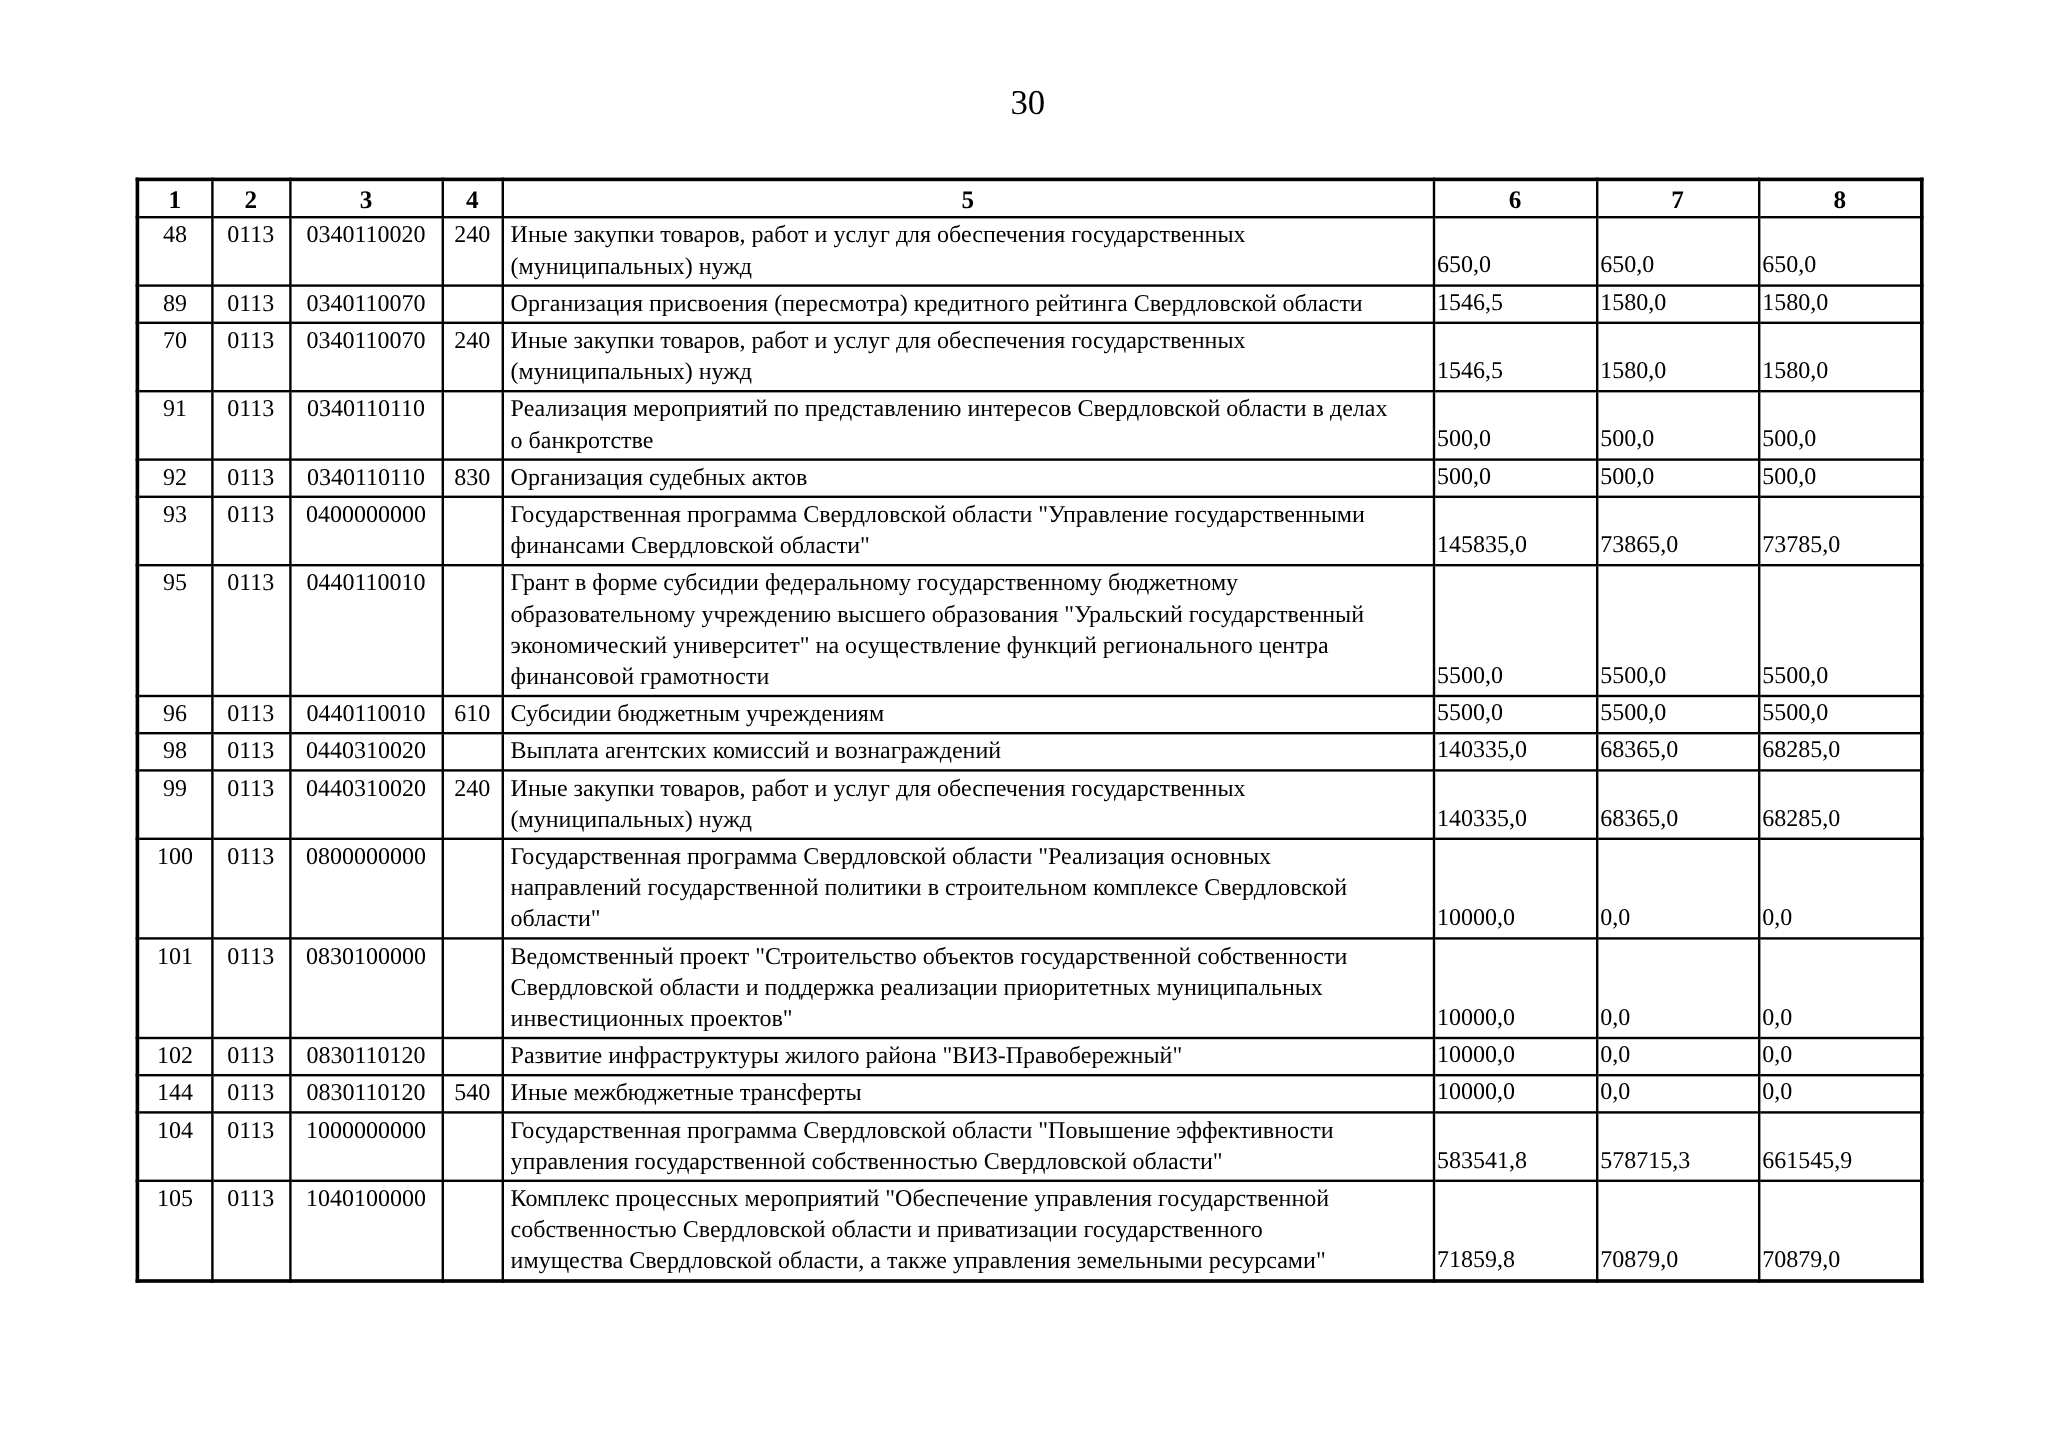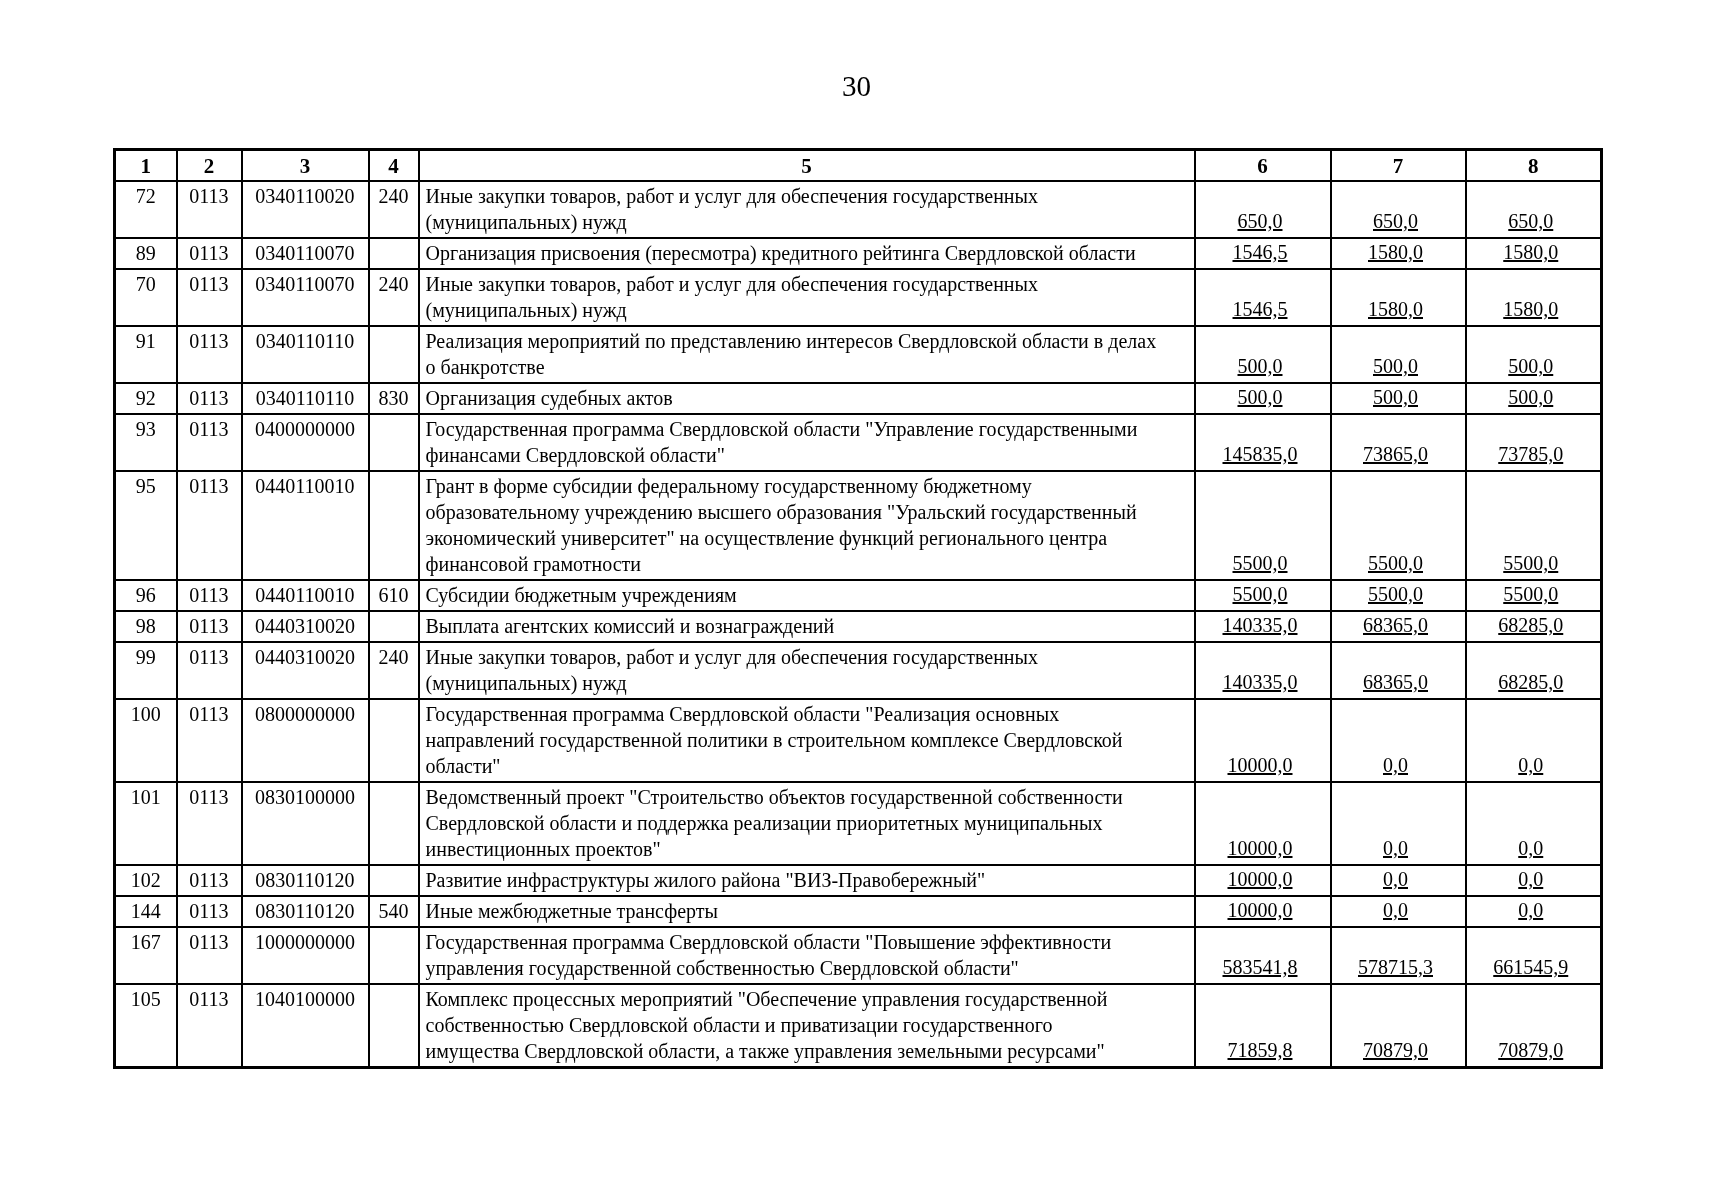--- a/index.html
+++ b/index.html
@@ -3,21 +3,21 @@
 <meta charset="utf-8">
 <style>
   html,body{margin:0;padding:0;background:#fff;}
   body{width:1713px;height:1200px;position:relative;font-family:"Liberation Serif",serif;color:#000;}
   .page-number{position:absolute;top:70px;left:0;width:1713px;text-align:center;font-size:29px;}
   table.budget{position:absolute;left:113px;top:148px;width:1487px;border-collapse:collapse;table-layout:fixed;border:3px solid #000;font-size:20px;line-height:26px;}
   table.budget th,table.budget td{border:2px solid #000;overflow:hidden;}
   table.budget th{font-weight:bold;text-align:center;height:29px;padding:0;font-size:21px;}
   td.c1,td.c2,td.c3,td.c4{text-align:center;vertical-align:top;padding:1px 2px 0 2px;}
   td.c5{text-align:left;vertical-align:top;white-space:pre-line;padding:1px 17px 2px 6px;}
-  td.c6,td.c7,td.c8{text-align:center;vertical-align:bottom;padding:0 7px 3px 2px;text-decoration:underline;}
+  td.c6,td.c7,td.c8{text-align:left;vertical-align:bottom;padding:0 7px 3px 2px;}
 </style>
 </head>
 <body>
 
 <div class="page-number">30</div>
 
 <table class="budget">
   <colgroup>
     <col style="width:62px">
       <col style="width:65px">
@@ -35,21 +35,21 @@
       <th>3</th>
       <th>4</th>
       <th>5</th>
       <th>6</th>
       <th>7</th>
       <th>8</th>
     </tr>
   </thead>
   <tbody>
     <tr>
-        <td class="c1">72</td>
+        <td class="c1">48</td>
         <td class="c2">0113</td>
         <td class="c3">0340110020</td>
         <td class="c4">240</td>
         <td class="c5">Иные закупки товаров, работ и услуг для обеспечения государственных
 (муниципальных) нужд</td>
         <td class="c6">650,0</td>
         <td class="c7">650,0</td>
         <td class="c8">650,0</td>
       </tr>
     <tr>
@@ -187,21 +187,21 @@
         <td class="c1">144</td>
         <td class="c2">0113</td>
         <td class="c3">0830110120</td>
         <td class="c4">540</td>
         <td class="c5">Иные межбюджетные трансферты</td>
         <td class="c6">10000,0</td>
         <td class="c7">0,0</td>
         <td class="c8">0,0</td>
       </tr>
     <tr>
-        <td class="c1">167</td>
+        <td class="c1">104</td>
         <td class="c2">0113</td>
         <td class="c3">1000000000</td>
         <td class="c4"></td>
         <td class="c5">Государственная программа Свердловской области "Повышение эффективности
 управления государственной собственностью Свердловской области"</td>
         <td class="c6">583541,8</td>
         <td class="c7">578715,3</td>
         <td class="c8">661545,9</td>
       </tr>
     <tr>

